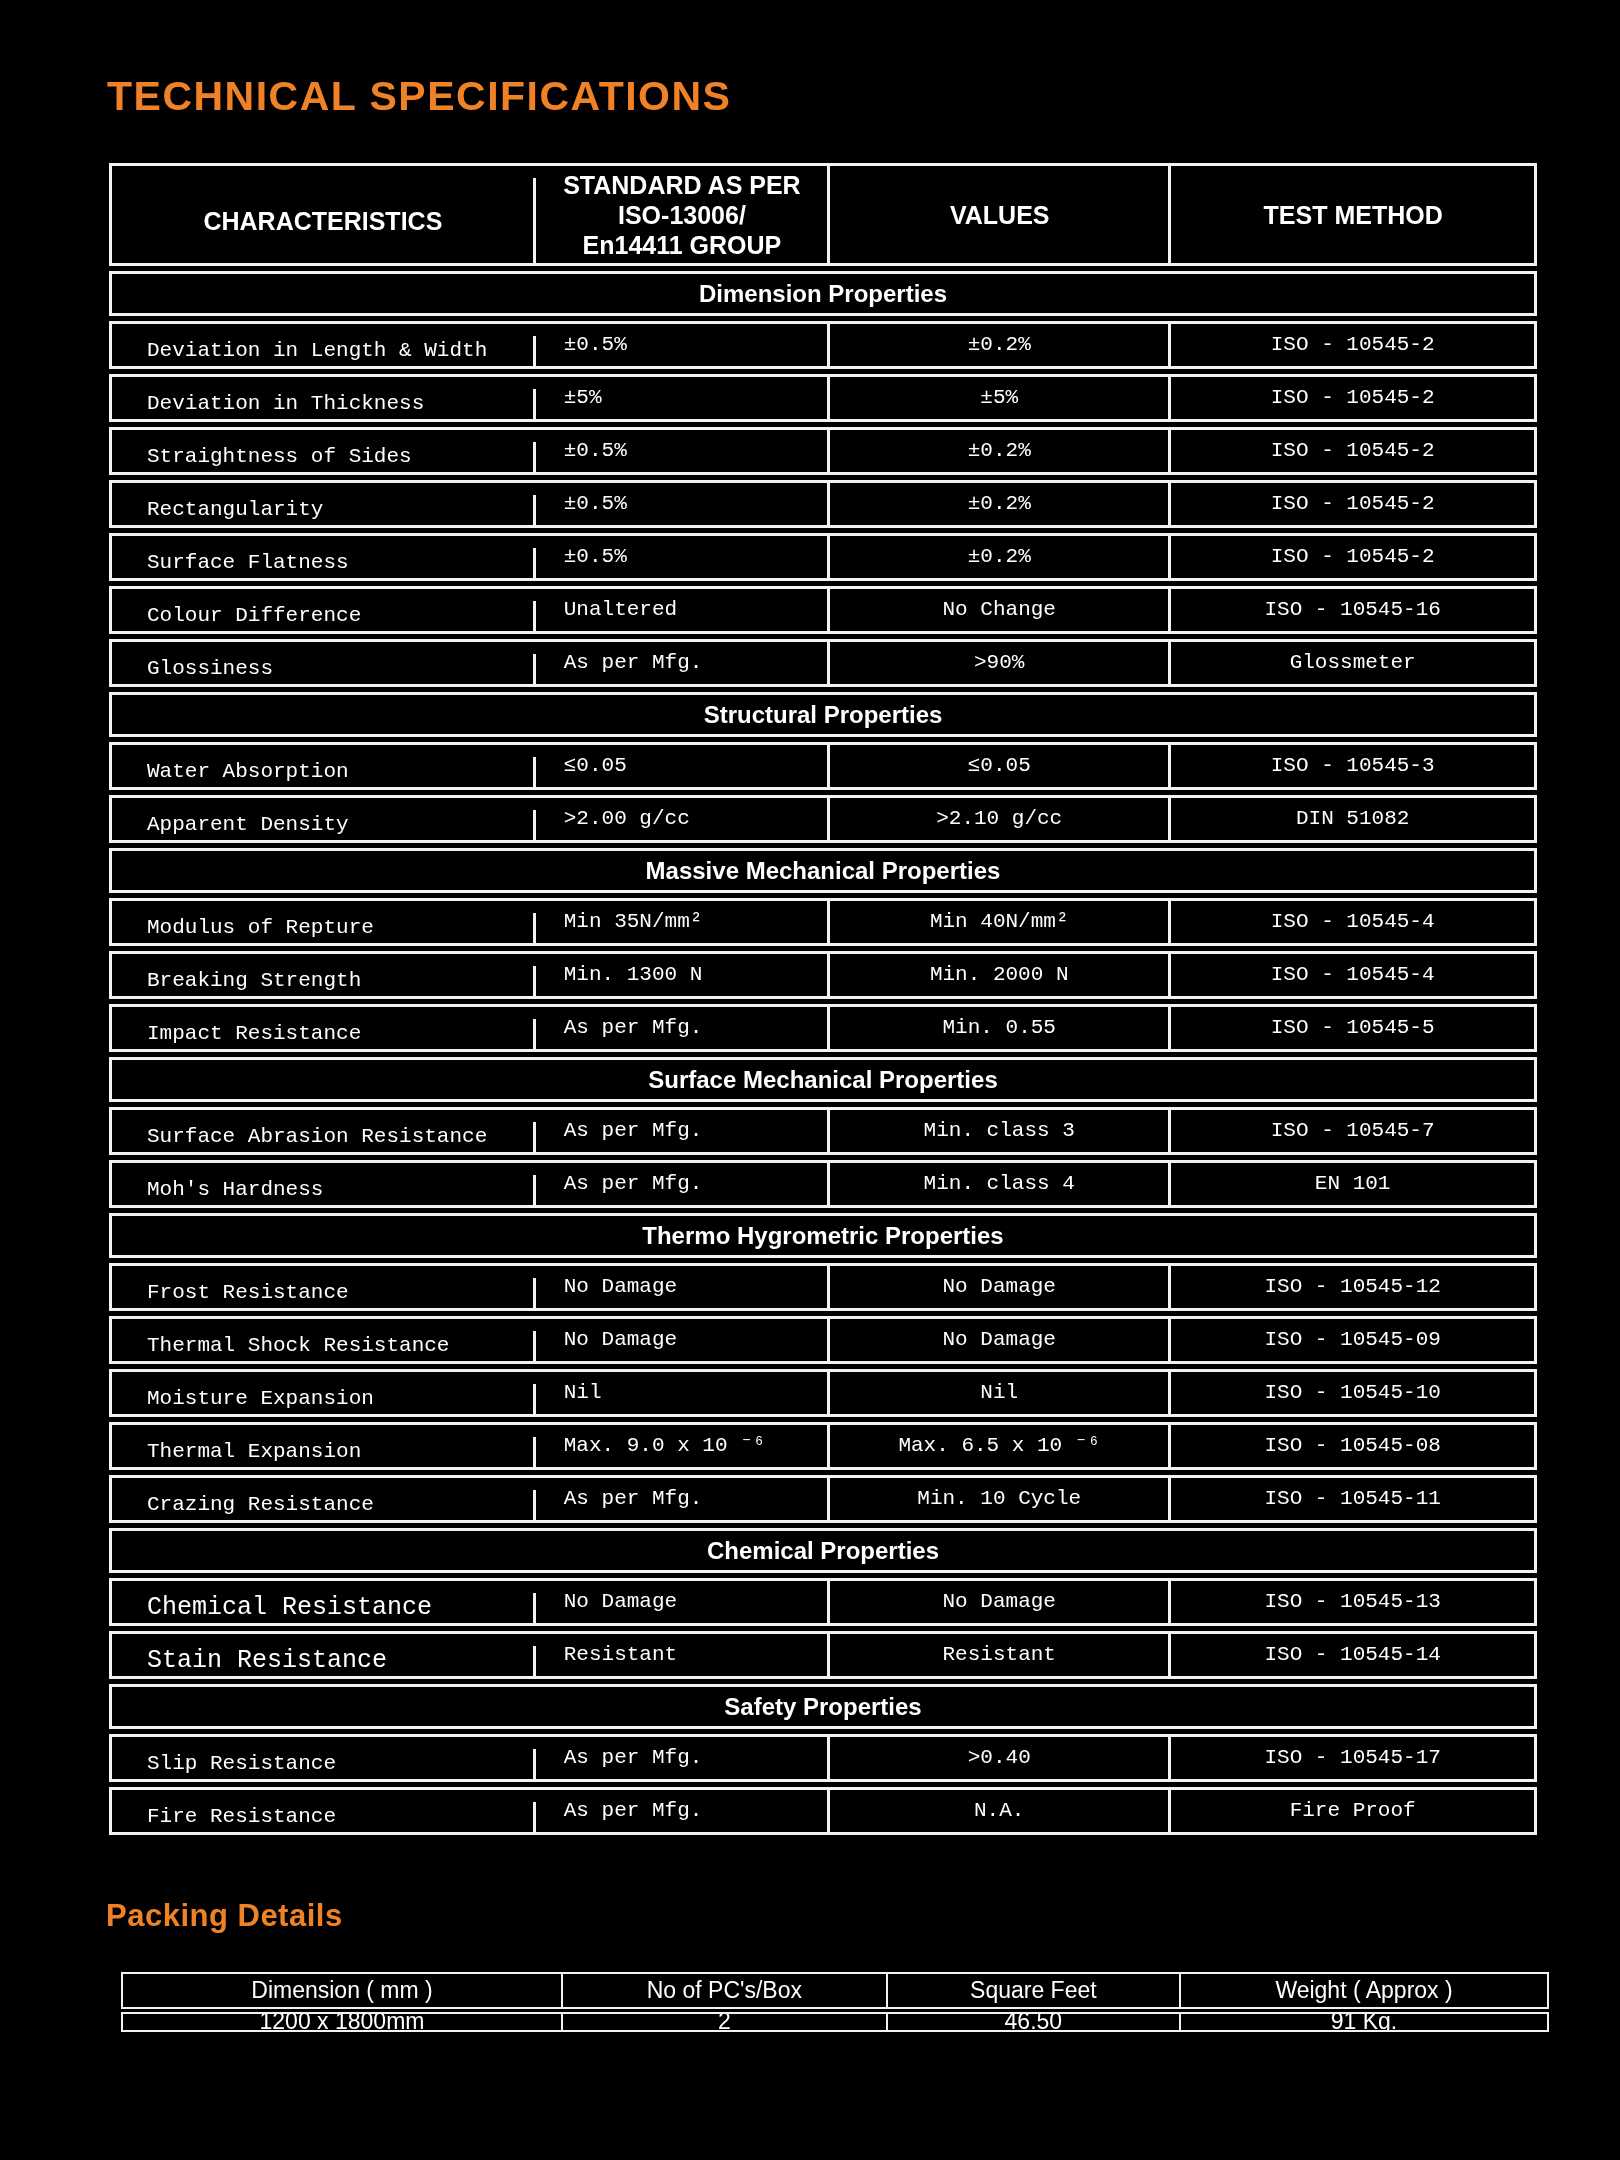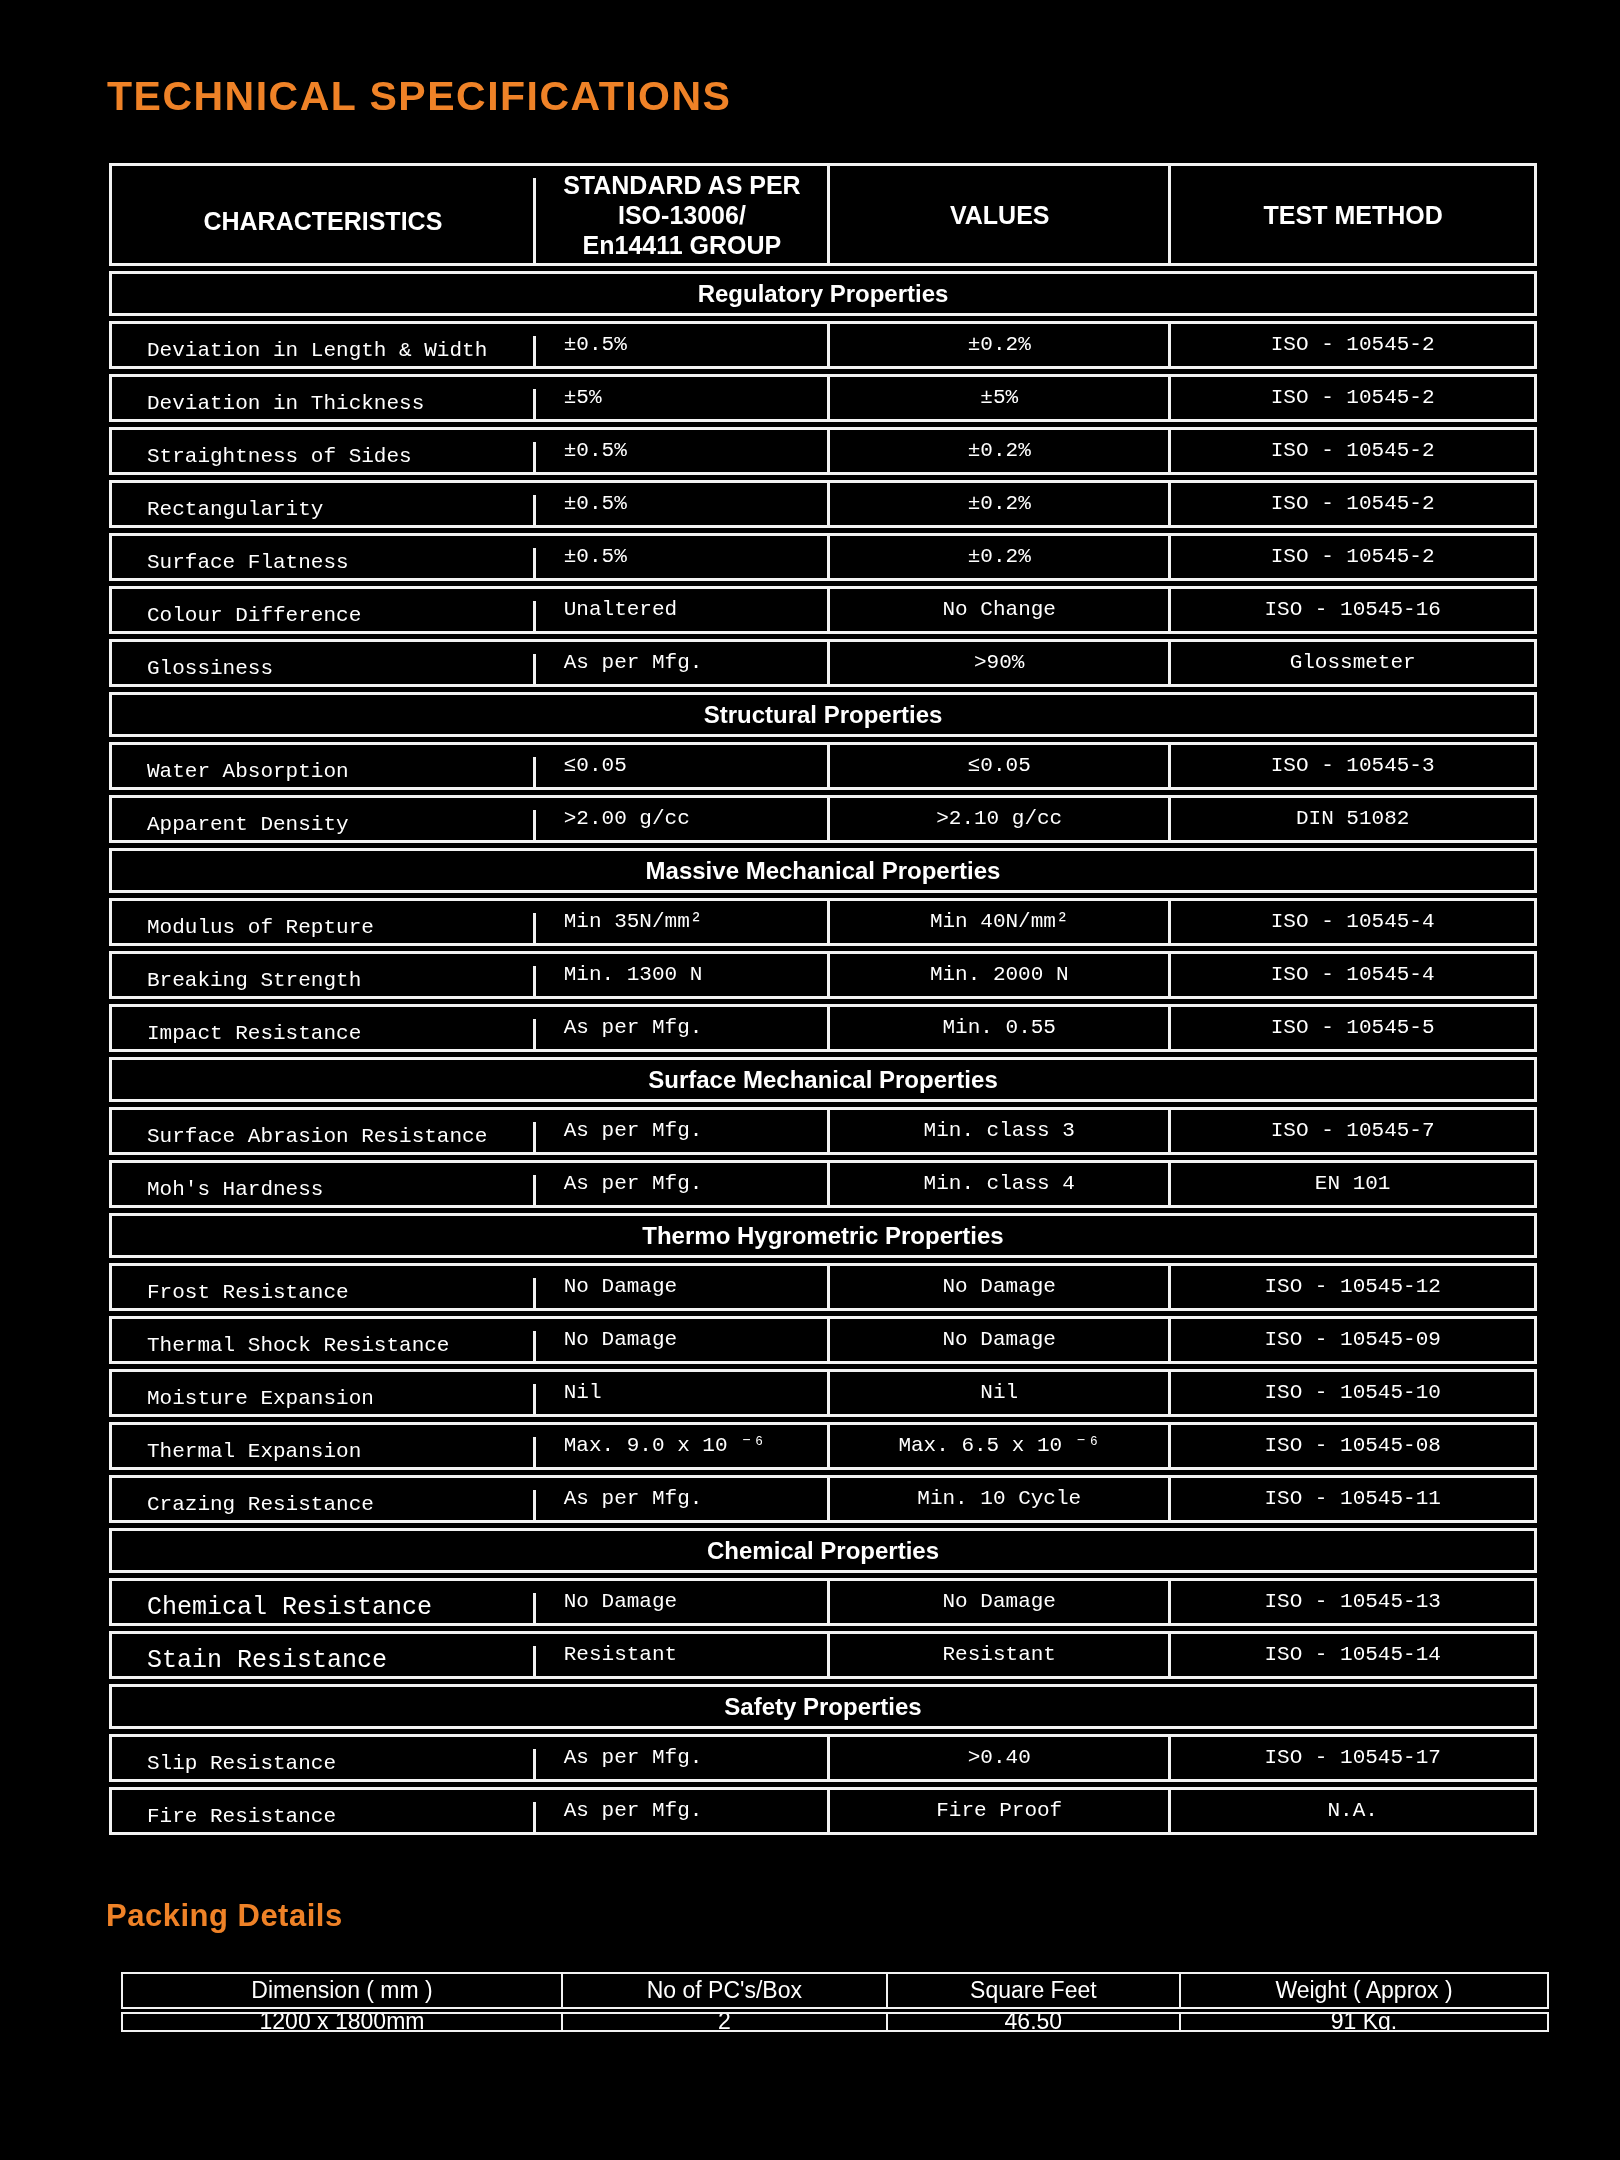--- a/index.html
+++ b/index.html
@@ -94,21 +94,21 @@
   <div class="spec-table">
     <div class="row header-row">
       <div class="cell c0">CHARACTERISTICS</div>
       <div class="cell c1">STANDARD AS PER
 ISO-13006/
 En14411 GROUP</div>
       <div class="cell c2">VALUES</div>
       <div class="cell c3">TEST METHOD</div>
     </div>
     <div id="spec-body">
-        <div class="section-row sec0">Regulatory Properties</div>
+        <div class="section-row sec0">Dimension Properties</div>
         <div class="row data-row sec0">
           <div class="cell c0">Deviation in Length &amp; Width</div>
           <div class="cell c1">±0.5%</div>
           <div class="cell c2">±0.2%</div>
           <div class="cell c3">ISO - 10545-2</div>
         </div>
         <div class="row data-row sec0">
           <div class="cell c0">Deviation in Thickness</div>
           <div class="cell c1">±5%</div>
           <div class="cell c2">±5%</div>
@@ -236,22 +236,22 @@
         <div class="section-row sec6">Safety Properties</div>
         <div class="row data-row sec6">
           <div class="cell c0">Slip Resistance</div>
           <div class="cell c1">As per Mfg.</div>
           <div class="cell c2">&gt;0.40</div>
           <div class="cell c3">ISO - 10545-17</div>
         </div>
         <div class="row data-row sec6">
           <div class="cell c0">Fire Resistance</div>
           <div class="cell c1">As per Mfg.</div>
+          <div class="cell c3">N.A.</div>
           <div class="cell c2">Fire Proof</div>
-          <div class="cell c3">N.A.</div>
         </div>
       </div>
   </div>
 
   <h2 class="subtitle">Packing Details</h2>
 
   <div class="pack-table">
     <div class="row pack-header-row">
       <div class="cell">Dimension ( mm )</div>
       <div class="cell">No of PC's/Box</div>

